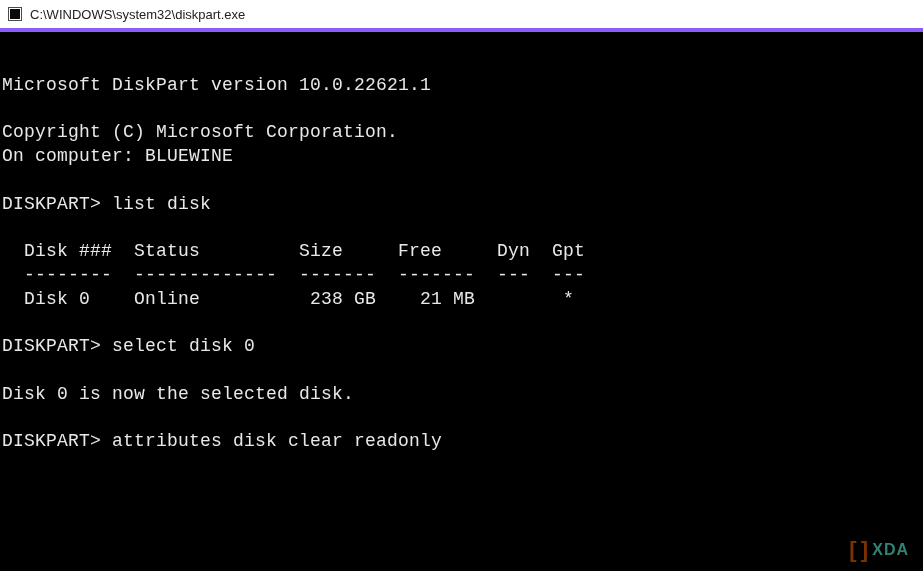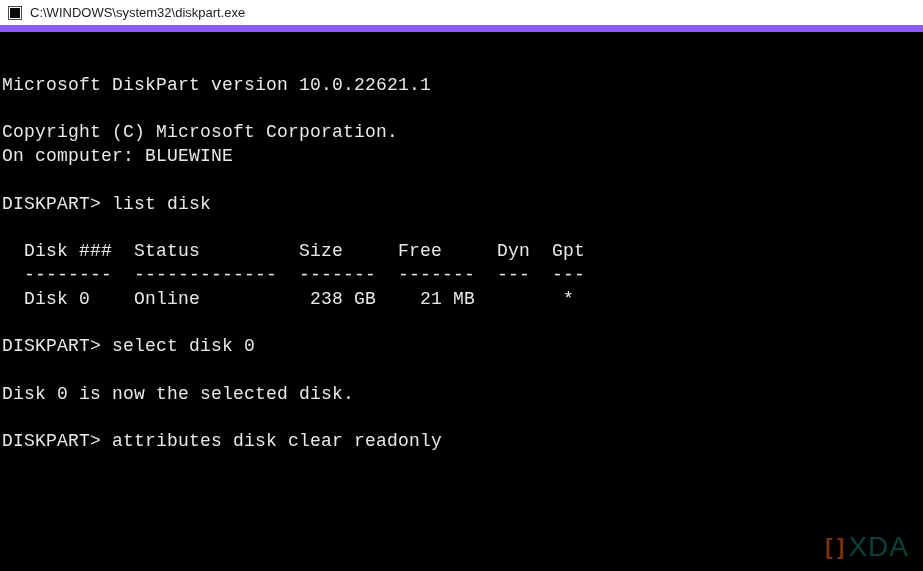--- a/index.html
+++ b/index.html
@@ -4,21 +4,21 @@
 <style>
   * { margin: 0; padding: 0; box-sizing: border-box; }
   html, body { width: 923px; height: 571px; overflow: hidden; }
   body {
     font-family: "Segoe UI", Tahoma, sans-serif;
     background: #000;
   }
   .title-bar {
     height: 32px;
     background: #ffffff;
-    border-bottom: 7px solid #8b5cf6;
+    border-bottom: 4px solid #8b5cf6;
     display: flex;
     align-items: center;
     padding: 0 8px;
     gap: 8px;
   }
   .app-icon {
     width: 14px;
     height: 14px;
     display: flex;
     align-items: center;
@@ -54,23 +54,23 @@
     opacity: 0.55;
     font-family: Arial, sans-serif;
   }
   .watermark .bracket {
     color: #e05a00;
     font-weight: bold;
     font-size: 22px;
     line-height: 1;
   }
   .watermark .wtext {
-    color: #0f766e;
-    font-size: 28px;
-    font-weight: 400;
+    color: #5eead4;
+    font-size: 16px;
+    font-weight: 700;
     letter-spacing: 1px;
     line-height: 1;
   }
 </style>
 </head>
 <body>
 
 <div class="title-bar">
   <span class="app-icon">
     <svg width="14" height="14" viewBox="0 0 14 14">

